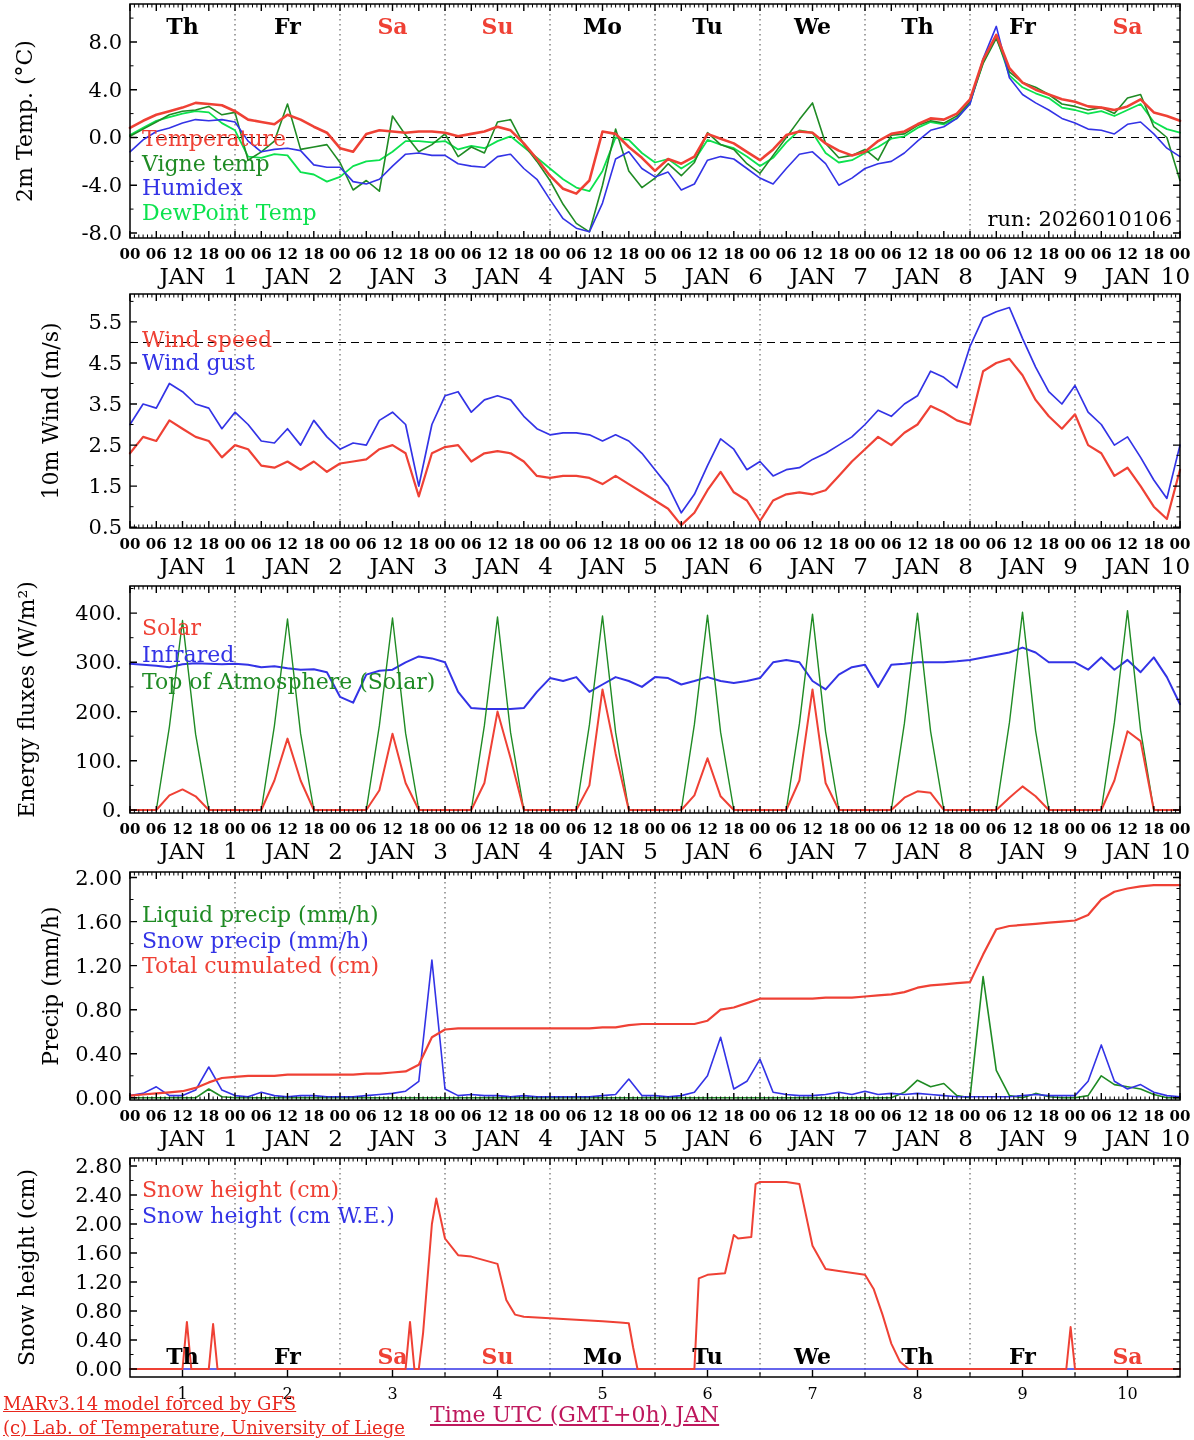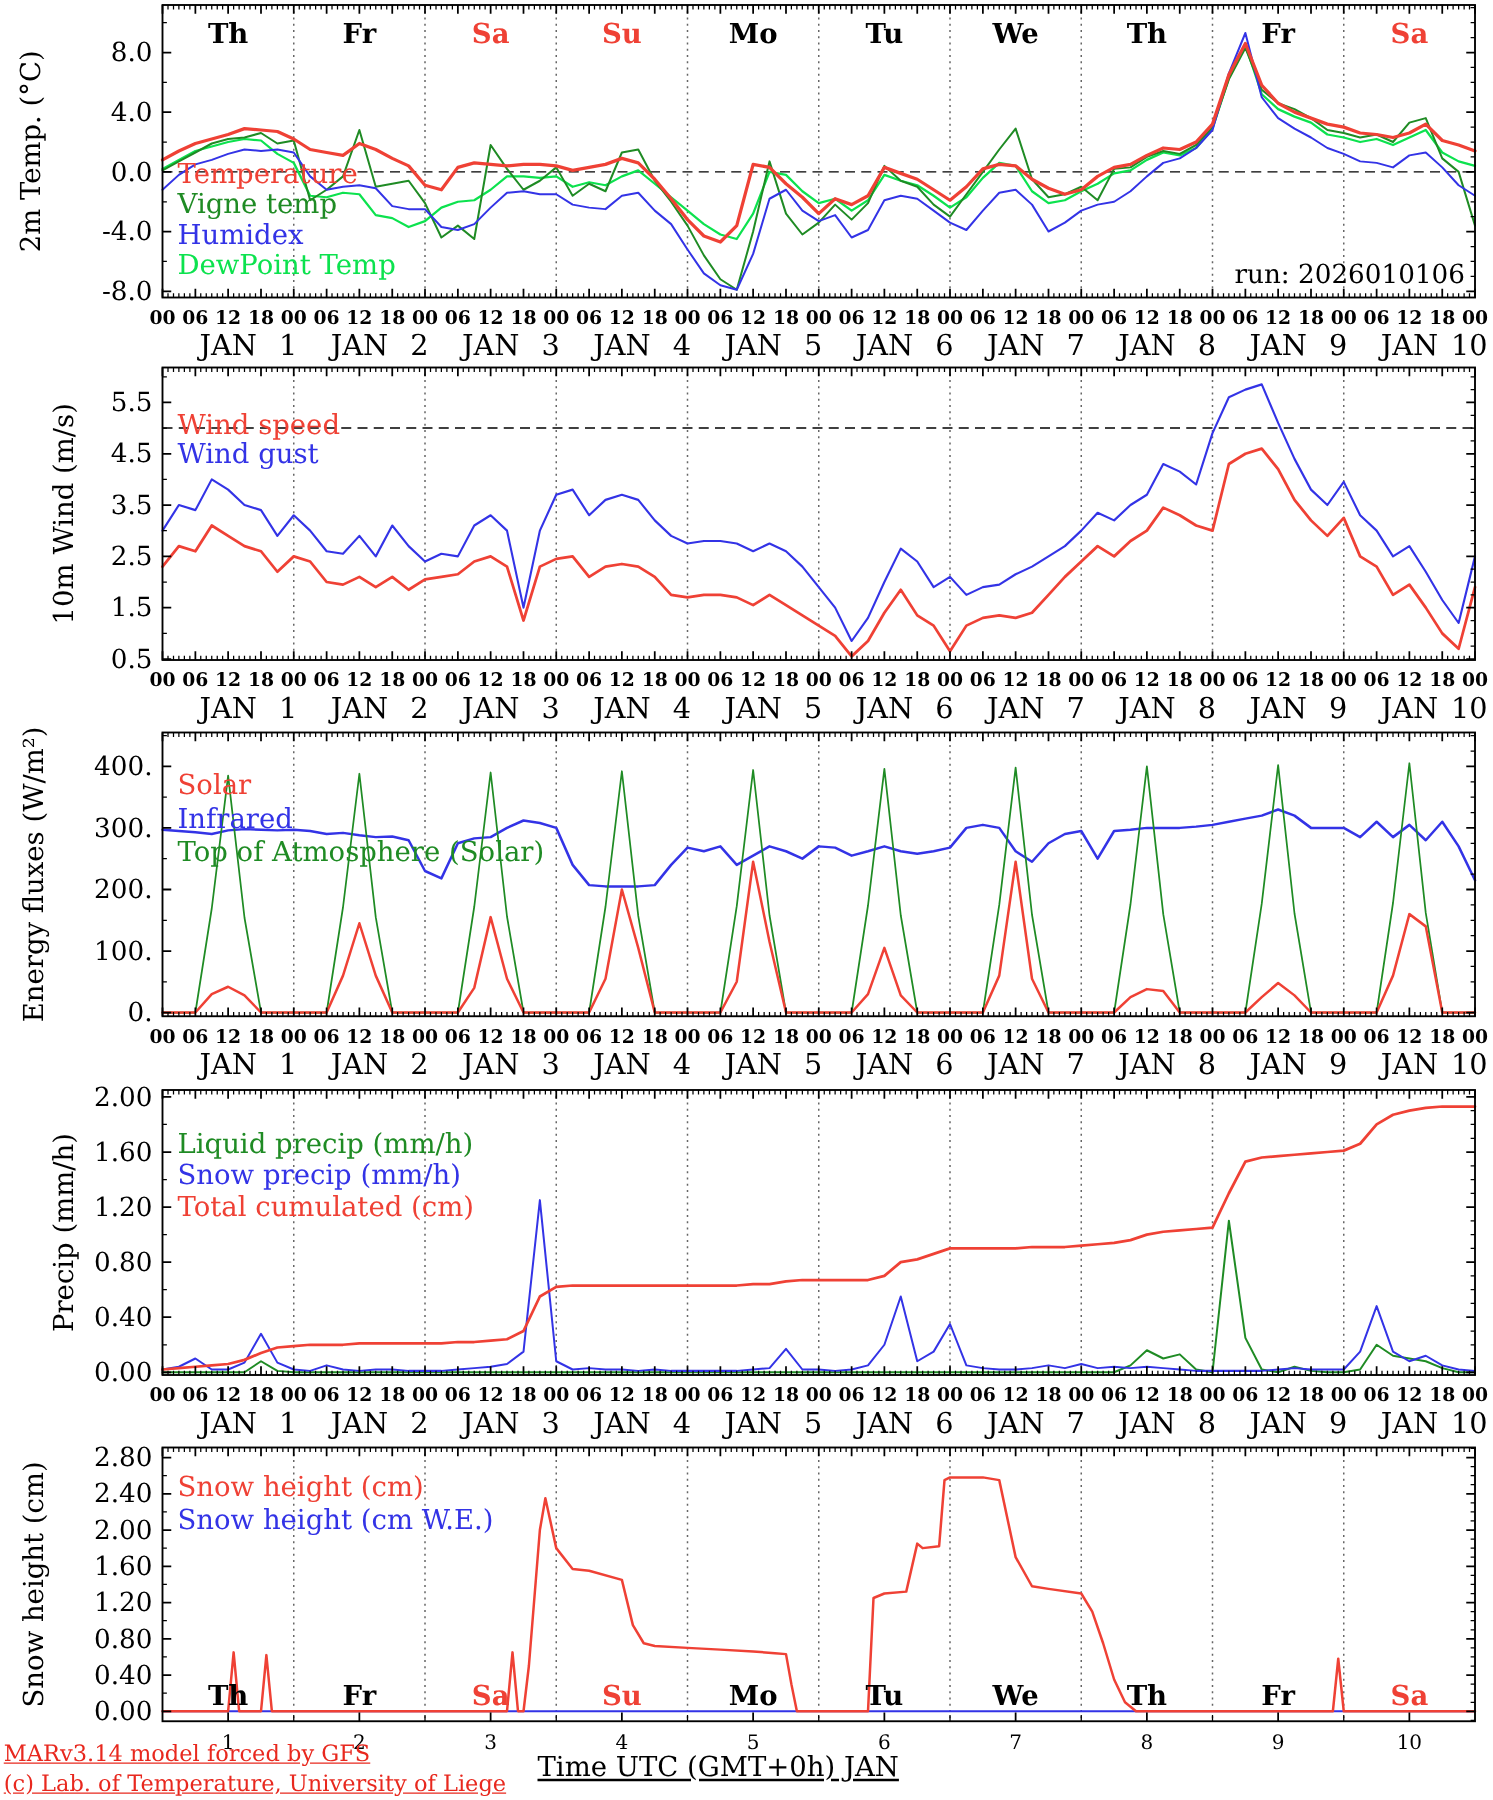--- a/index.html
+++ b/index.html
@@ -3,21 +3,21 @@
 <meta charset="utf-8">
 <style>
   html,body{margin:0;padding:0;background:#fff;}
   .page{position:relative;width:1194px;height:1440px;background:#ffffff;overflow:hidden;
         font-family:"DejaVu Serif", serif;}
   svg{position:absolute;left:0;top:0;font-family:"DejaVu Serif", serif;}
   .footer-text{position:absolute;white-space:pre;text-decoration:underline;}
   #credit1,#credit2{left:3px;color:#e8281e;font-size:18px;}
   #credit1{top:1393px;}
   #credit2{top:1417px;}
-  #xlabel{left:430px;top:1402px;color:#000000;font-size:22px;}
+  #xlabel{left:430px;top:1402px;color:#be185d;font-size:22px;}
   #station{right:4px;top:1398px;color:#2626dd;font-size:27px;}
 </style>
 </head>
 <body>
 
 <div class="page">
   <svg id="chart-svg" width="1194" height="1440" viewBox="0 0 1194 1440">
       <g>
         <line x1="235" y1="4" x2="235" y2="238" stroke="#666666" stroke-width="1.2" stroke-dasharray="1.5 3.5"></line>
         <line x1="340" y1="4" x2="340" y2="238" stroke="#666666" stroke-width="1.2" stroke-dasharray="1.5 3.5"></line>

